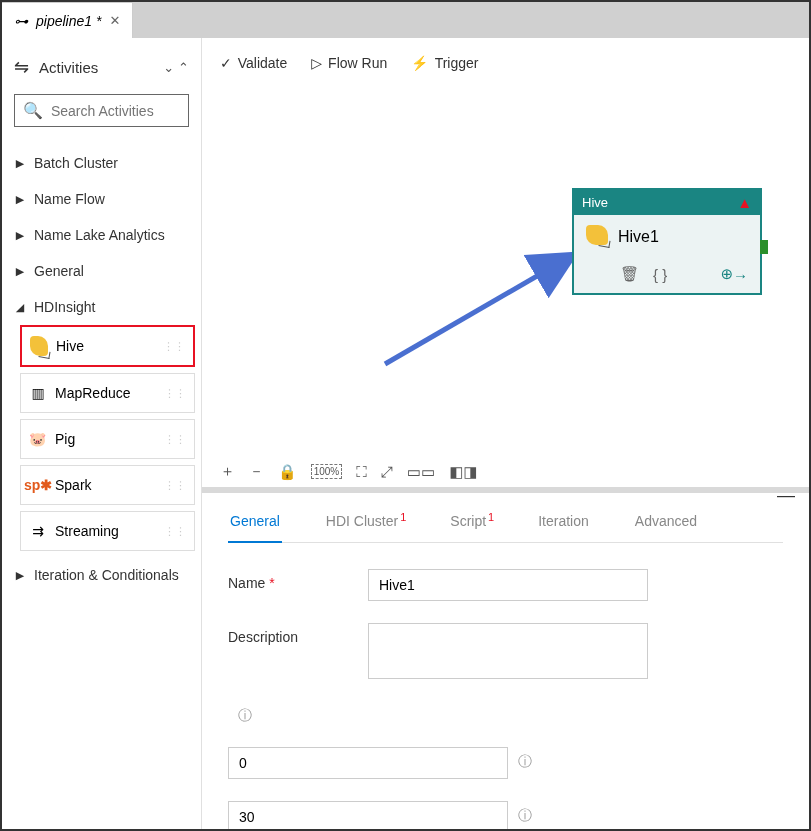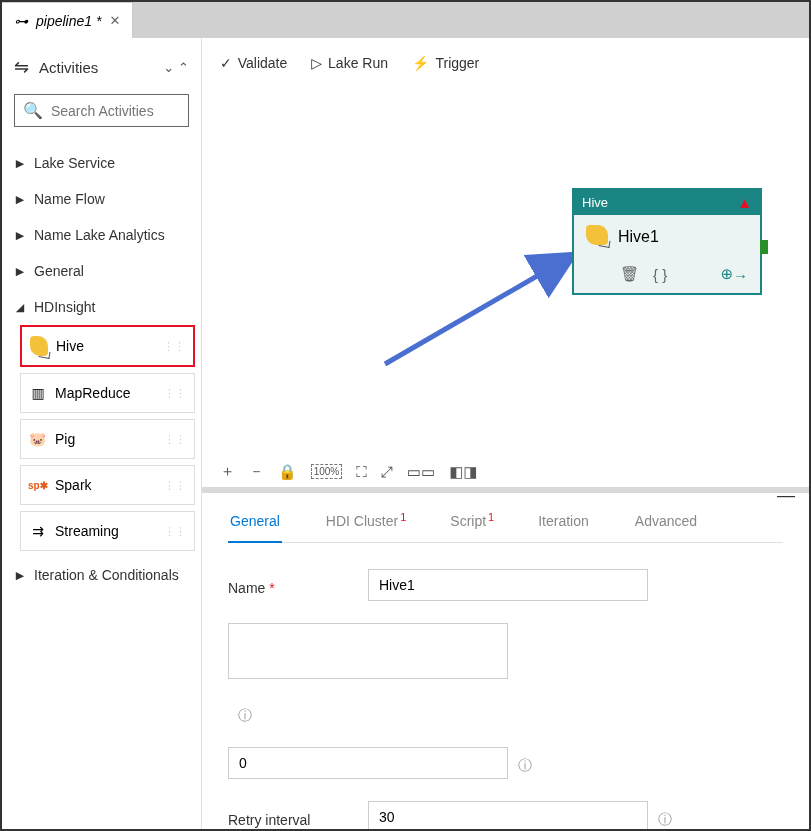--- a/index.html
+++ b/index.html
@@ -41,21 +41,21 @@
   .canvas-tools { position: absolute; left: 18px; bottom: 6px; display: flex; gap: 14px; font-size: 15px; color: #555; align-items:center; }
   .canvas-tools .t { cursor:pointer; }
   .panel-divider { height: 6px; background: #d9d9d9; position:relative; }
   .panel-divider .dash { position:absolute; right:14px; top:-2px; font-size:18px; color:#333; }
 
   .props { height: 336px; padding: 20px 26px; overflow:auto;}
   .prop-tabs { display: flex; gap: 42px; font-size: 14px; color: #888; border-bottom: 1px solid #e0e0e0; margin-bottom: 26px;}
   .prop-tabs .pt { padding: 0 2px 12px 2px; cursor:pointer; position:relative;}
   .prop-tabs .pt.active { color: #0078d4; border-bottom: 2px solid #0078d4; margin-bottom:-1px;}
   .pt .sup { color:#e81123; font-size:11px; position:relative; top:-5px; left:2px;}
-  .form-row { display:flex; align-items:center; margin-bottom: 22px; font-size:14px; color:#333;}
+  .form-row { display:flex; align-items:flex-start; margin-bottom: 22px; font-size:14px; color:#333;}
   .form-row label { width: 140px; padding-top:6px; }
   .form-row label .req { color:#e81123; }
   .form-row input, .form-row textarea { width: 280px; border:1px solid #ccc; padding:7px 10px; font-size:14px; font-family:inherit; }
   .form-row textarea { height: 56px; resize:none; }
   .info-icon { margin-left:10px; color:#999; font-size:14px; padding-top:6px;}
 
   svg.arrow { position:absolute; left:178px; top:156px; pointer-events:none; }
 </style>
 </head>
 <body>
@@ -77,21 +77,21 @@
           <span>⌄</span>
           <span>⌃</span>
         </span>
     </div>
     <div class="search-box">
       <span>🔍</span>
       <input type="text" placeholder="Search Activities" style="">
     </div>
     <div class="tree-item">
         <span class="chevron">▶</span>
-        <span>Lake Service</span>
+        <span>Batch Cluster</span>
       </div>
     <div class="tree-item">
         <span class="chevron">▶</span>
         <span>Name Flow</span>
       </div>
     <div class="tree-item">
         <span class="chevron">▶</span>
         <span>Name Lake Analytics</span>
       </div>
     <div class="tree-item">
@@ -114,21 +114,21 @@
           <span class="act-icon">▥</span>
           <span>MapReduce</span>
           <span class="grip">⋮⋮</span>
         </div>
       <div class="activity">
           <span class="act-icon">🐷</span>
           <span>Pig</span>
           <span class="grip">⋮⋮</span>
         </div>
       <div class="activity">
-          <span class="act-icon" style="font-size:10px;color:#e25a1c;font-weight:bold;">sp✱</span>
+          <span class="act-icon" style="font-size:14px;color:#e25a1c;font-weight:bold;">sp✱</span>
           <span>Spark</span>
           <span class="grip">⋮⋮</span>
         </div>
       <div class="activity">
           <span class="act-icon">⇉</span>
           <span>Streaming</span>
           <span class="grip">⋮⋮</span>
         </div>
     </div>
     <div class="tree-item">
@@ -138,21 +138,21 @@
   </div>
 
   <div class="content">
     <div class="toolbar">
       <div class="tb-item">
           <span>✓</span>
           <span>Validate</span>
         </div>
       <div class="tb-item">
           <span>▷</span>
-          <span>Lake Run</span>
+          <span>Flow Run</span>
         </div>
       <div class="tb-item">
           <span>⚡</span>
           <span>Trigger</span>
         </div>
     </div>
 
     <div class="canvas">
       <svg class="arrow" width="210" height="130">
         <defs>
@@ -204,29 +204,29 @@
         <div class="pt"><span>Script</span><span class="sup">1</span></div>
         <div class="pt"><span>Iteration</span></div>
         <div class="pt"><span>Advanced</span></div>
       </div>
 
       <div class="form-row">
         <label><span>Name</span> <span class="req">*</span></label>
         <input type="text" value="Hive1" style="">
       </div>
       <div class="form-row">
+        <label>Description</label>
         <textarea style=""></textarea>
       </div>
       <div class="form-row">
         <span class="info-icon">ⓘ</span>
       </div>
       <div class="form-row">
         <input type="text" value="0" style="">
         <span class="info-icon">ⓘ</span>
       </div>
       <div class="form-row">
-        <label>Retry interval</label>
         <input type="text" value="30" style="">
         <span class="info-icon">ⓘ</span>
       </div>
     </div>
   </div>
 </div>
 
 </body></html>

